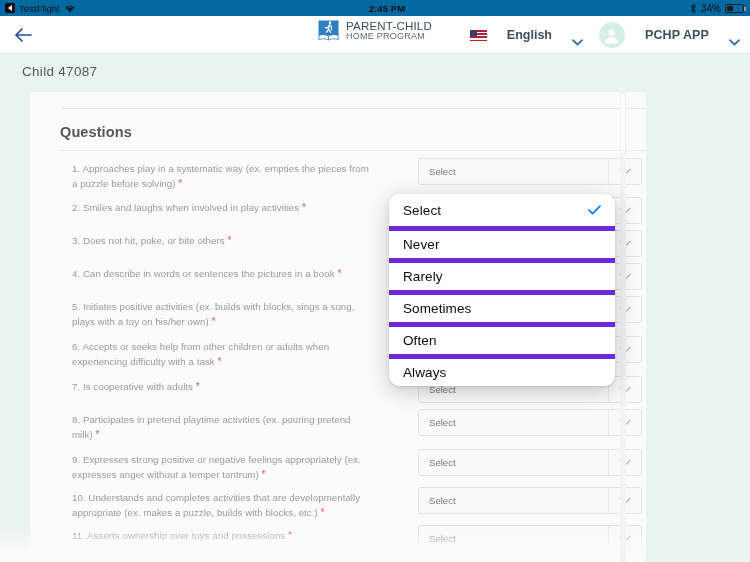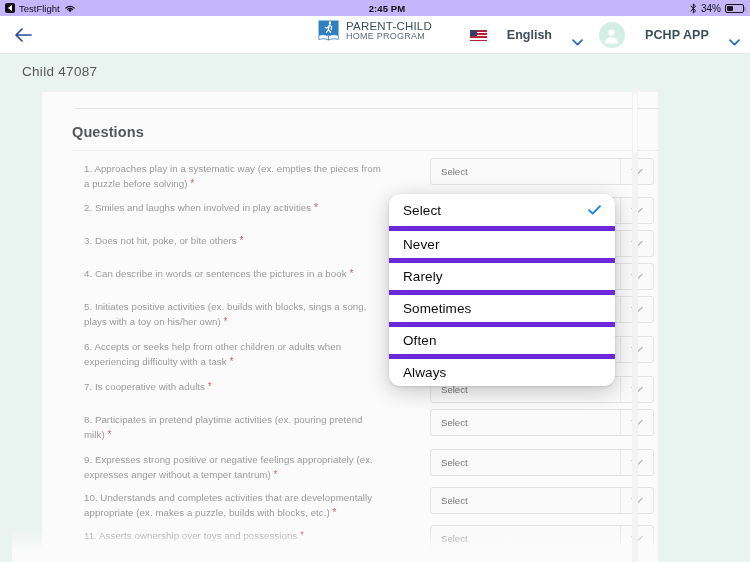--- a/index.html
+++ b/index.html
@@ -19,21 +19,21 @@
     overflow: hidden;
     background: #e9f3ef;
   }
 
   
   .statusbar {
     position: absolute;
     top: 0; left: 0;
     width: 750px;
     height: 16px;
-    background: #c4b5fd;
+    background: #0369a1;
     display: flex;
     align-items: center;
     font-size: 9.5px;
     color: #101010;
     z-index: 60;
   }
   .sb-left {
     position: absolute;
     left: 5px;
     display: flex;
@@ -208,21 +208,21 @@
   .child-title {
     margin-left: 22px;
     font-size: 13.5px;
     color: #56595a;
     letter-spacing: .3px;
   }
 
   
   .content-wrap {
     position: absolute;
-    top: 88px; left: 12px;
+    top: 88px; left: 0;
     width: 646px;
     height: 474px;
     overflow: hidden;
   }
   .card {
     position: absolute;
     top: 4px;
     left: 30px;
     width: 690px;
     min-height: 520px;

